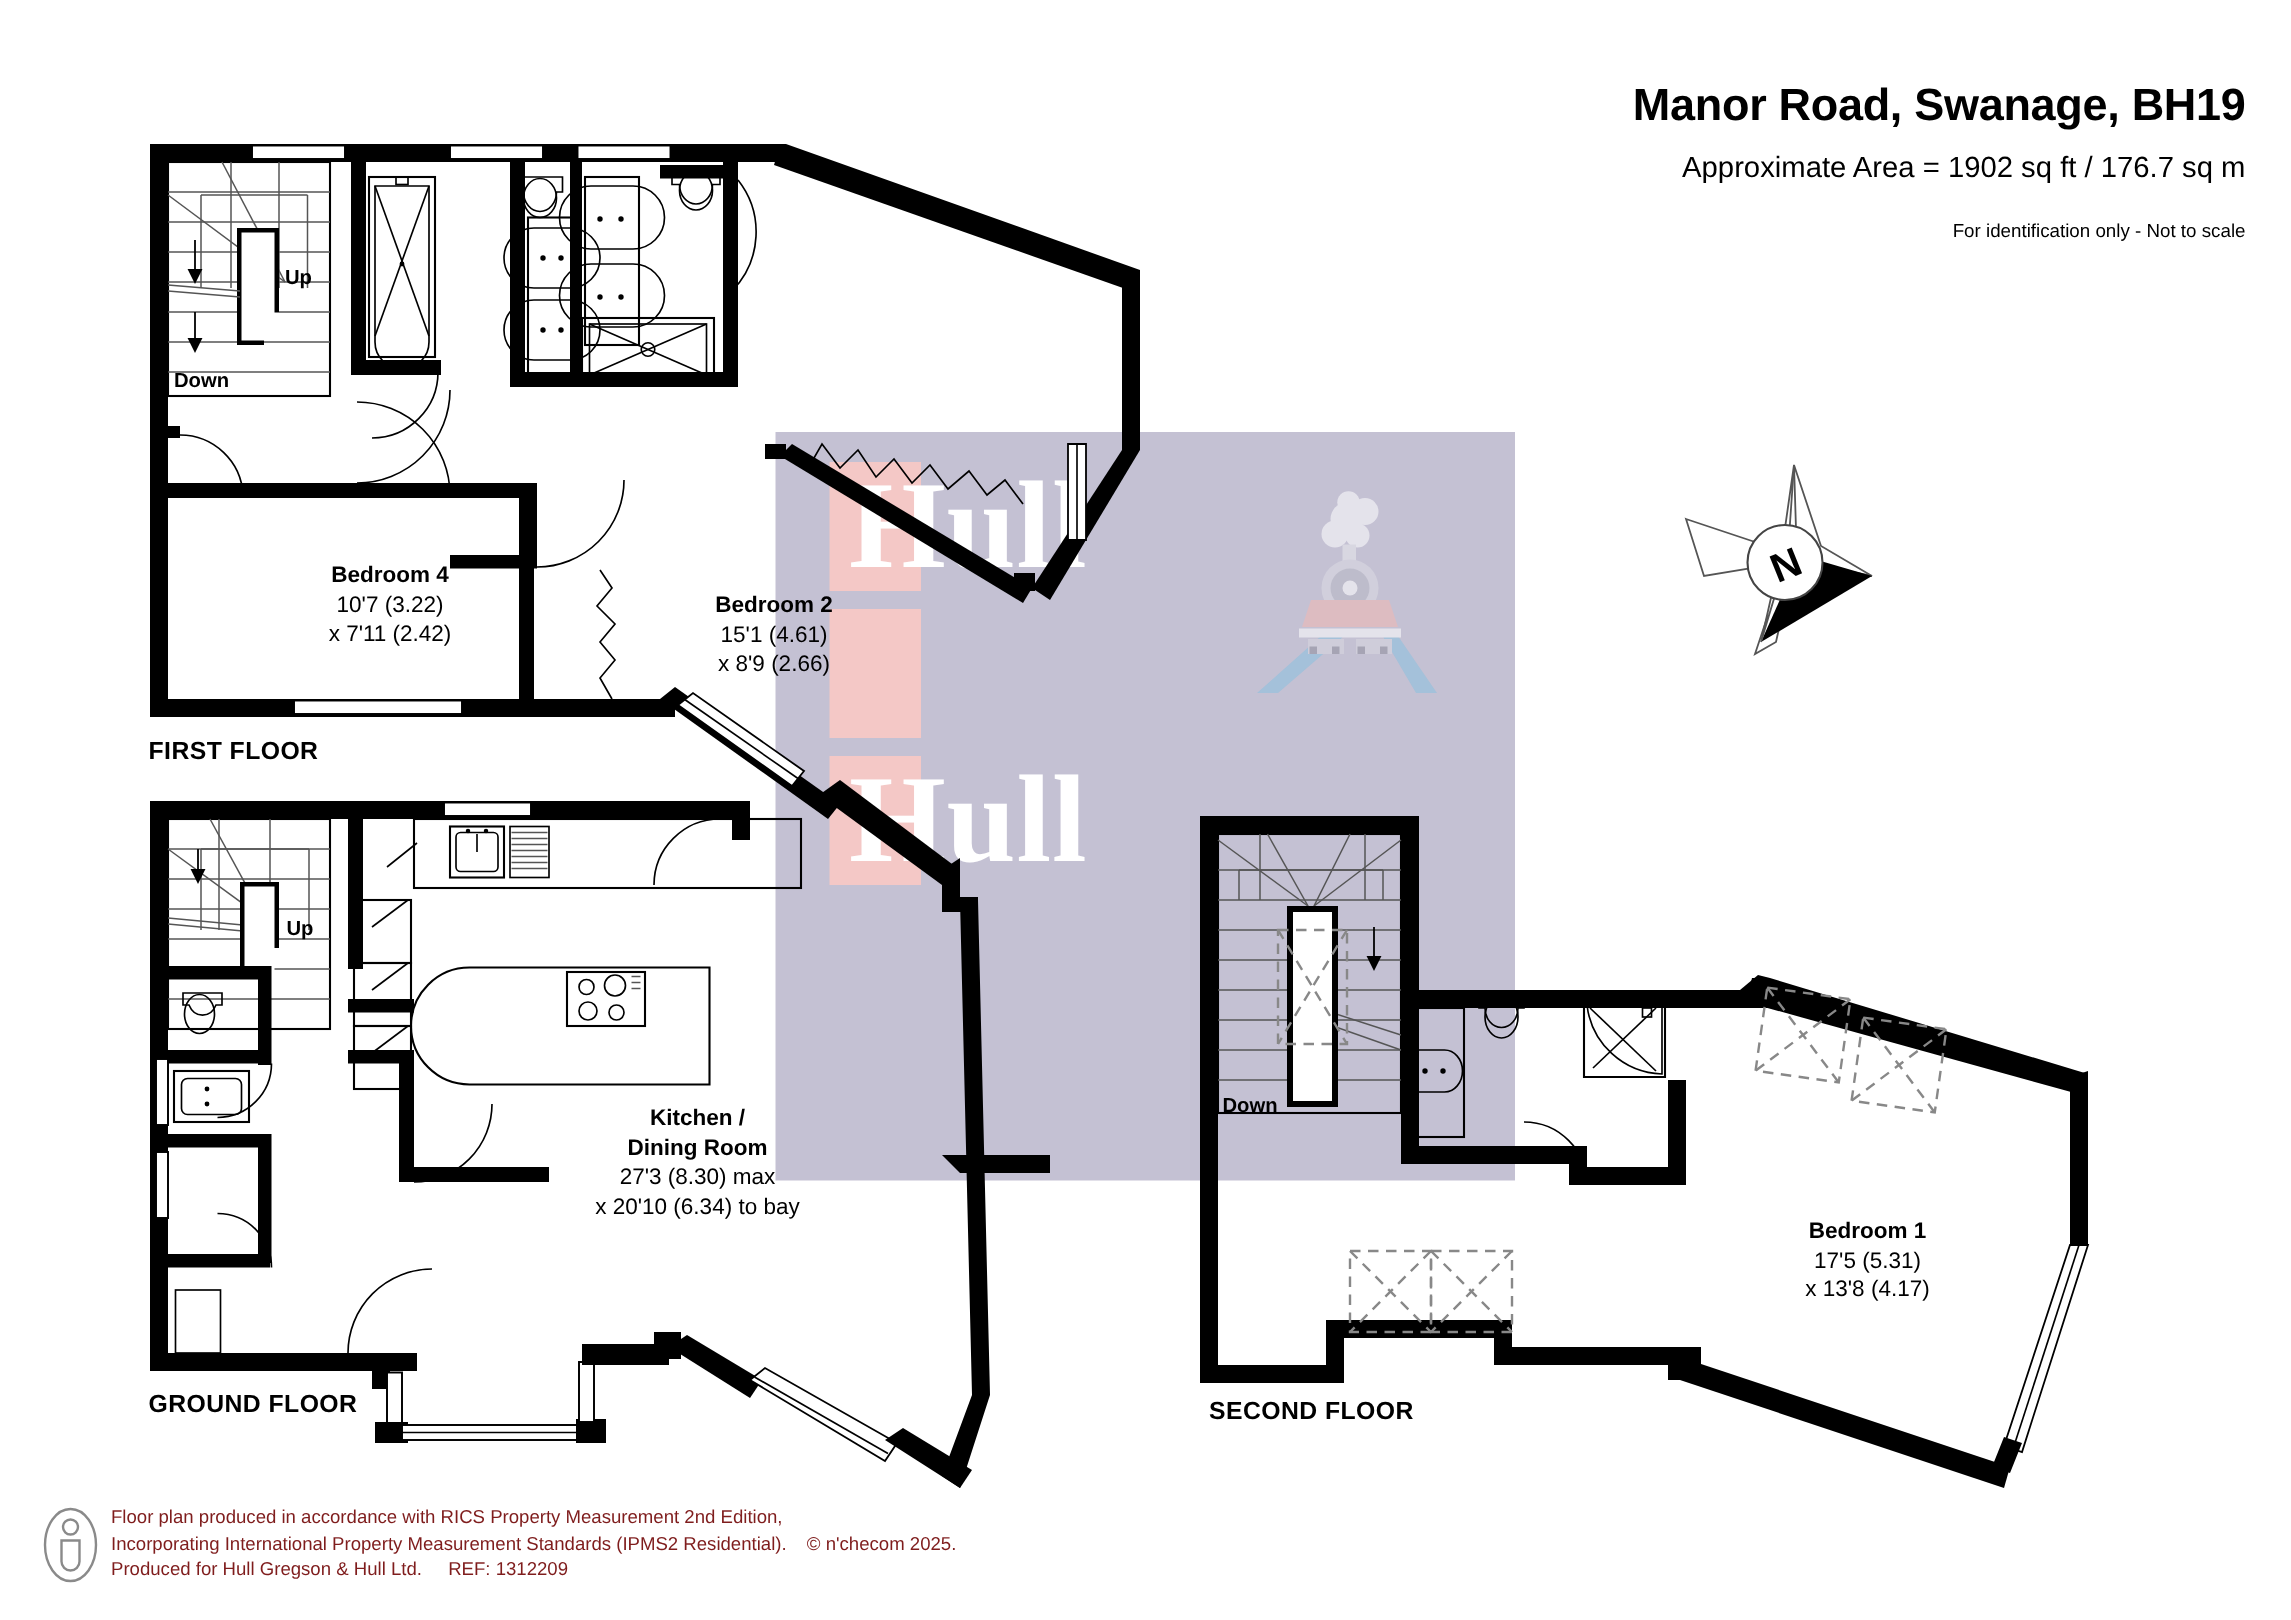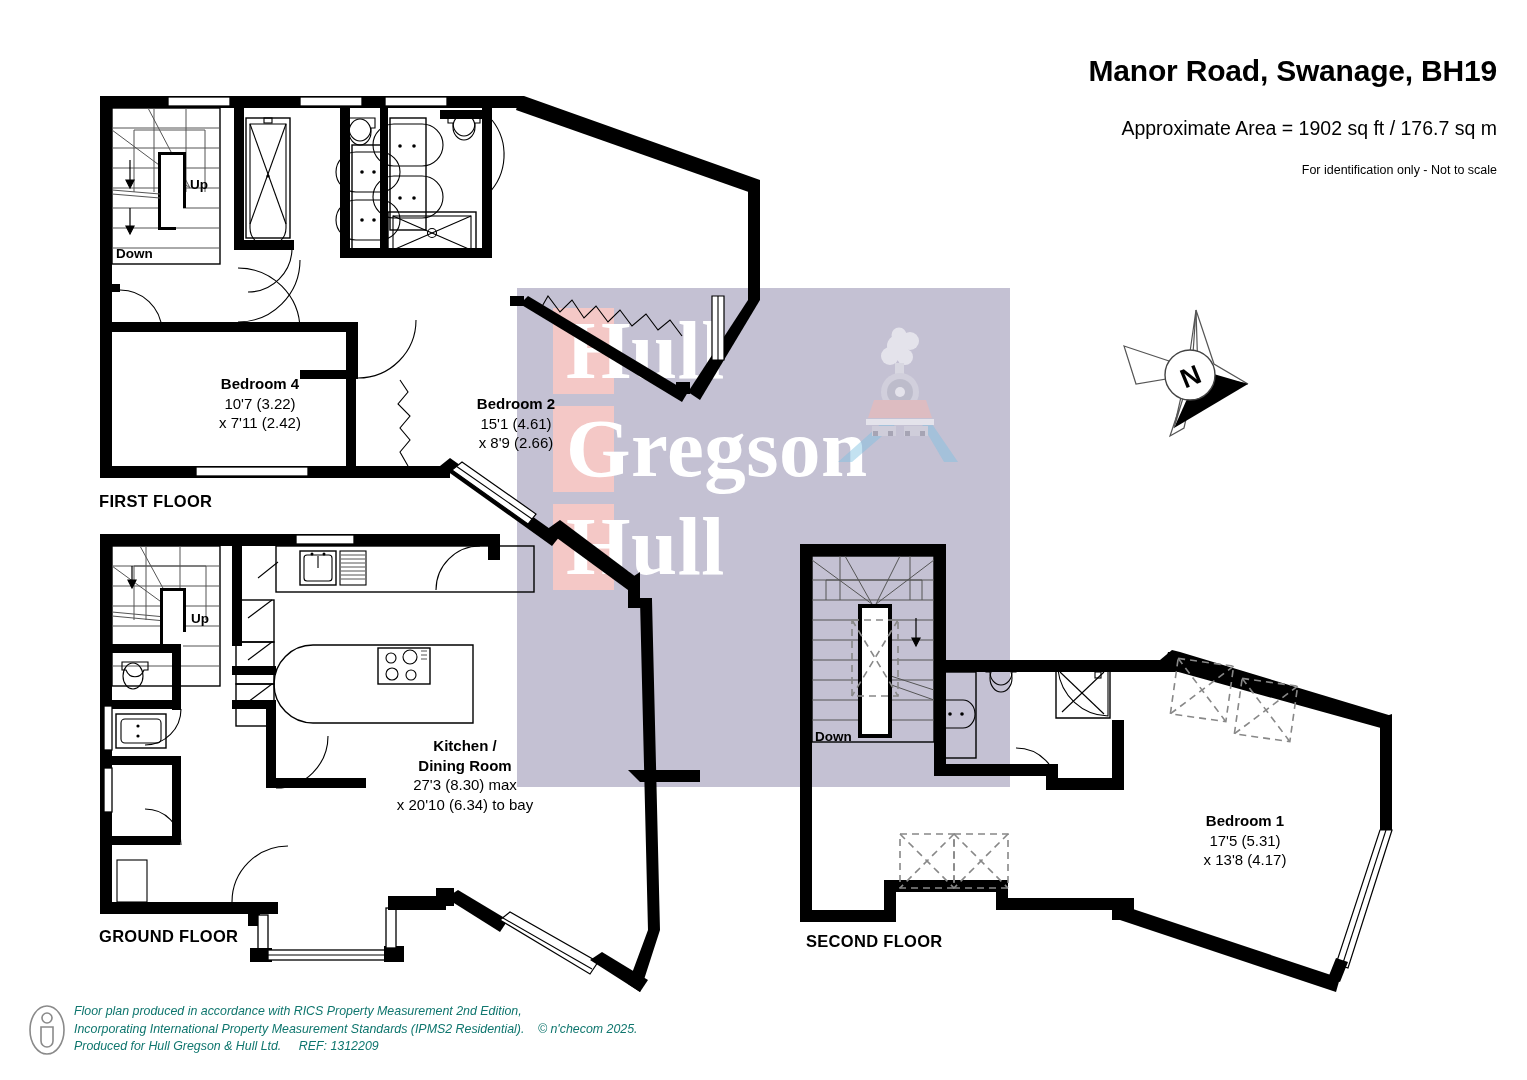--- a/index.html
+++ b/index.html
@@ -9,31 +9,31 @@
     background:#ffffff;
     font-family:"Liberation Sans", sans-serif;
     color:#000;
     overflow:hidden;
     position:relative;
   }
   #plan-root{position:absolute;left:0;top:0;width:1527px;height:1080px;}
   svg.layer{position:absolute;left:0;top:0;width:1527px;height:1080px;}
   #header-block{position:absolute;right:30px;top:14px;text-align:right;}
   #title{font-size:30px;font-weight:bold;letter-spacing:-0.2px;line-height:1.15;margin-top:40px;}
-  #area{font-size:19.5px;margin-top:28px;line-height:1.2;}
+  #area{font-size:19.5px;margin-top:12px;line-height:1.2;}
   #notscale{font-size:12.5px;margin-top:23px;line-height:1.2;}
 
   .room-label{position:absolute;text-align:center;line-height:1.30;}
   .room-name{font-size:15px;font-weight:bold;display:block;}
   .room-dim{font-size:15px;display:block;}
 
   .floor-label{position:absolute;font-size:16.5px;font-weight:bold;letter-spacing:0.3px;}
   .stair-label{position:absolute;font-size:13.5px;font-weight:bold;}
 
-  #footer{position:absolute;left:74px;top:1003px;font-size:12.4px;color:#0f766e;line-height:1.42;font-style:italic;}
+  #footer{position:absolute;left:74px;top:1003px;font-size:12.4px;color:#7f1d1d;line-height:1.42;}
   #footer-icon{position:absolute;left:28px;top:1004px;width:38px;height:52px;}
 
   
   #wm-box{
     position:absolute;left:517px;top:288px;width:493px;height:499px;
     background:rgba(58,50,110,0.30);
     pointer-events:none;
   }
   #wm-text{
     position:absolute;left:517px;top:288px;width:493px;height:499px;
@@ -49,21 +49,20 @@
 <body>
 
 <div id="plan-root">
 
   <div id="wm-box"></div>
   <div id="wm-text">
     <div class="wm-chip" style="left:36px;top:20px;width:61px;height:86px;"></div>
     <div class="wm-chip" style="left:36px;top:118px;width:61px;height:86px;"></div>
     <div class="wm-chip" style="left:36px;top:216px;width:61px;height:86px;"></div>
     <div class="wm-line" style="left:49px;top:14px;">Hull</div>
-    <div class="wm-line" style="left:49px;top:112px;">Gregson</div>
     <div class="wm-line" style="left:49px;top:210px;">Hull</div>
   </div>
 
   <svg class="layer" viewBox="0 0 1527 1080">
     <g opacity="0.55">
 
       <path d="M884 421 L838 462 L852 462 L896 424 Z" fill="#7fbfe0" opacity="0.85"></path>
       <path d="M920 421 L944 462 L958 462 L932 424 Z" fill="#7fbfe0" opacity="0.85"></path>
 
       <circle cx="898" cy="346" r="11" fill="#ffffff"></circle>

